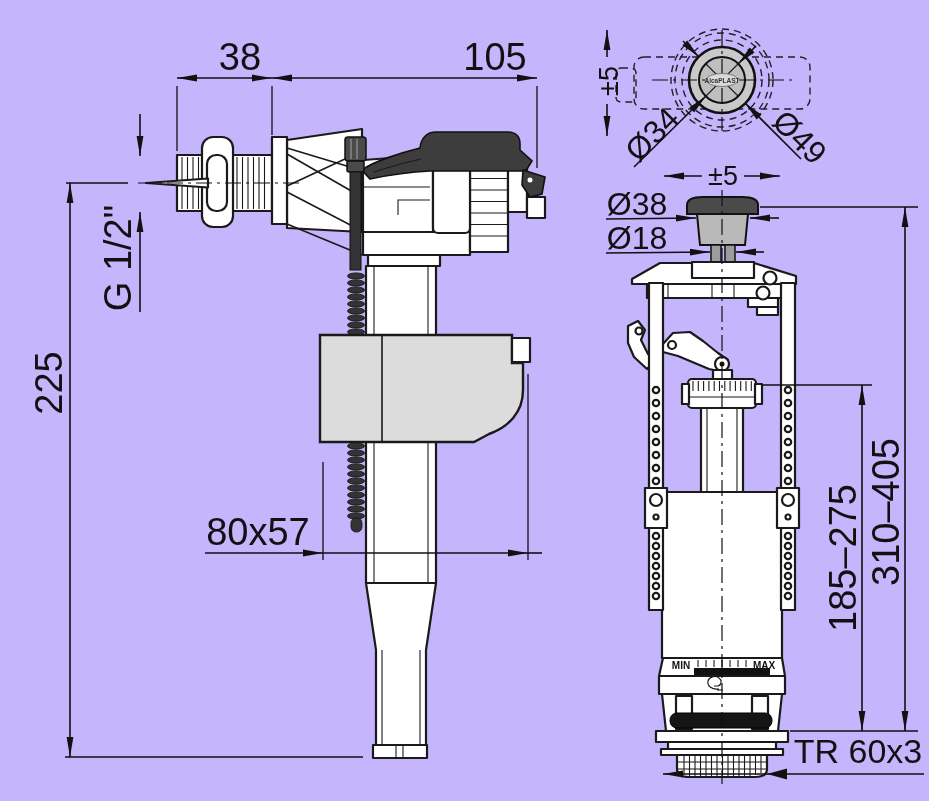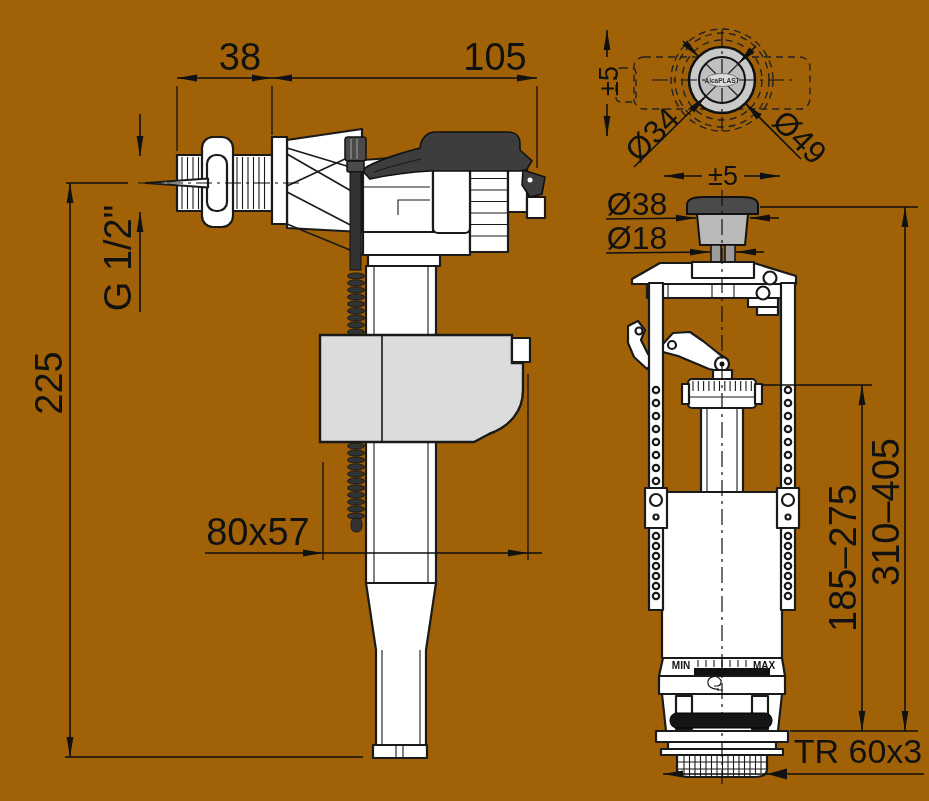--- a/index.html
+++ b/index.html
@@ -1,16 +1,16 @@
 <!DOCTYPE html>
 <html><head>
 <meta charset="utf-8">
 <style>
   html,body{margin:0;padding:0;background:#fff;}
-  .canvas{position:relative;width:929px;height:801px;background:#a16207;overflow:hidden;
+  .canvas{position:relative;width:929px;height:801px;background:#c4b5fd;overflow:hidden;
           font-family:"Liberation Sans",sans-serif;}
   svg{position:absolute;left:0;top:0;}
   .o   {fill:#ffffff;stroke:#1a1a1a;stroke-width:2.2;stroke-linejoin:round;}
   .ln  {stroke:#1a1a1a;stroke-width:1.6;fill:none;}
   .thin{stroke:#1a1a1a;stroke-width:1.1;fill:none;}
   .dim {stroke:#111;stroke-width:1.6;fill:none;}
   .ext {stroke:#111;stroke-width:1.3;fill:none;}
   .cl  {stroke:#111;stroke-width:1.2;fill:none;stroke-dasharray:16 5 3 5;}
   .dash{stroke:#222;stroke-width:1.4;fill:none;stroke-dasharray:7 5;}
   .t   {font-family:"Liberation Sans",sans-serif;fill:#111;text-anchor:middle;}

